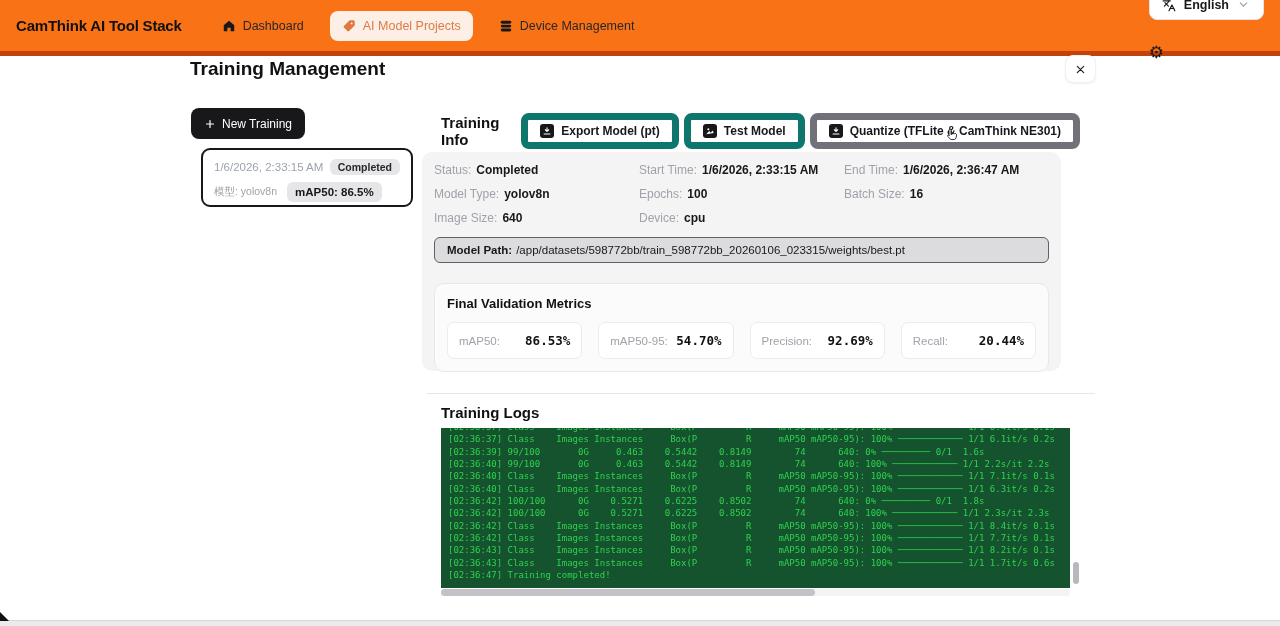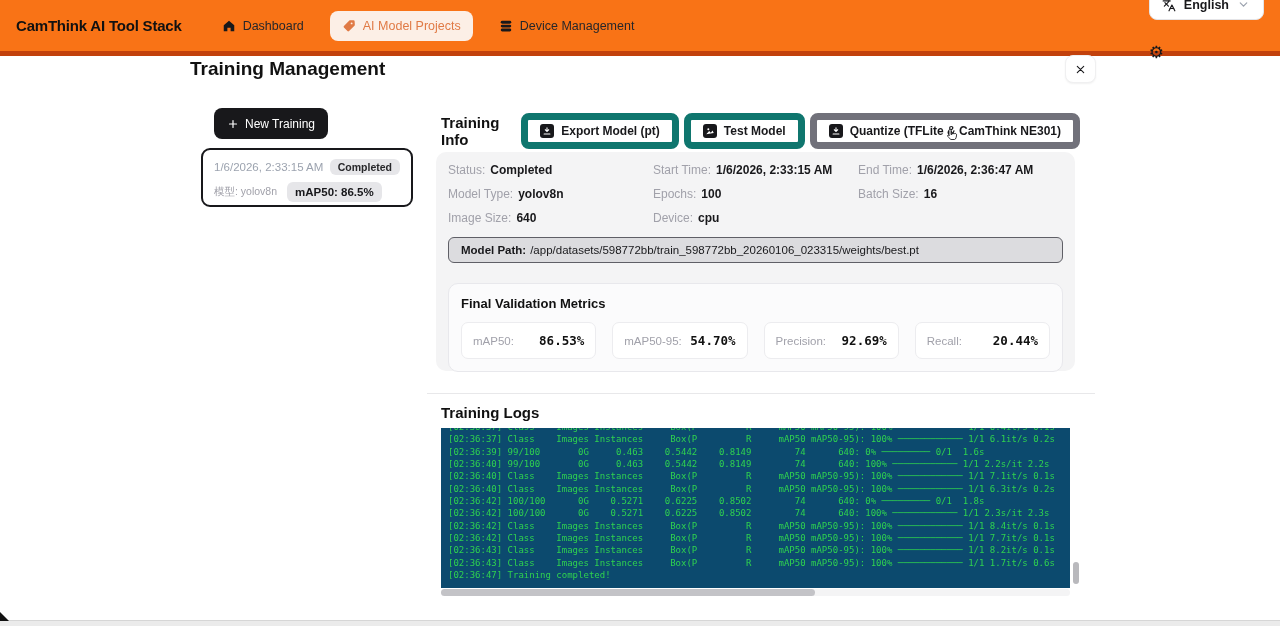--- a/index.html
+++ b/index.html
@@ -20,21 +20,21 @@
     height:29px; padding:0 12px; font-size:12.5px; font-weight:600; color:#18181b; background:#fff; }
   .gear { font-size:17px; color:#18181b; line-height:1; cursor:pointer; }
 
   
   .page-title { position:absolute; left:190px; top:58px; font-size:19px; font-weight:700; color:#111; }
   .close-btn { position:absolute; left:1065px; top:55px; width:31px; height:28px; background:#fff;
     border:1px solid #f0f0f1; border-radius:8px; box-shadow:0 1px 2px rgba(0,0,0,.06);
     display:flex; align-items:center; justify-content:center; cursor:pointer; }
 
   
-  .new-training { position:absolute; left:214px; top:108px; height:31px; padding:0 13px;
+  .new-training { position:absolute; left:191px; top:108px; height:31px; padding:0 13px;
     background:#18181b; color:#fff; border:none; border-radius:8px; font-size:12px; font-weight:500;
     display:flex; align-items:center; gap:6px; cursor:pointer; font-family:inherit; }
   .run-card { position:absolute; left:201px; top:148px; width:212px; height:59px;
     border:2px solid #18181b; border-radius:9px; background:#fff; padding:9px 11px; cursor:pointer; }
   .run-row { display:flex; align-items:center; justify-content:space-between; }
   .run-row2 { display:flex; align-items:center; gap:10px; margin-top:7px; }
   .run-date { font-size:11.5px; color:#9ca3af; }
   .badge { background:#e6e6e9; color:#27272a; font-size:10.5px; font-weight:600;
     padding:2px 8px; border-radius:6px; white-space:nowrap; }
   .run-model { font-size:10.5px; color:#a1a1aa; }
@@ -46,42 +46,42 @@
   .ti-head { position:absolute; left:441px; top:113px; width:639px; display:flex; align-items:center; }
   .ti-buttons { margin-left:auto; display:flex; gap:5px; }
   .btn { display:flex; align-items:center; gap:7px; height:36px; padding:0 12px; background:#fff;
     border:7px solid #0f766e; border-radius:8px; font-size:12px; font-weight:600; color:#18181b;
     cursor:pointer; font-family:inherit; white-space:nowrap; }
   .btn.emph { border-color:#71717a; }
   .mini-ic { width:14px; height:14px; background:#18181b; border-radius:3px;
     display:flex; align-items:center; justify-content:center; flex:none; }
   .cursor-glyph { position:absolute; left:945px; top:127px; width:15px; height:17px; pointer-events:none; z-index:5; }
 
-  .info-panel { position:absolute; left:436px; top:152px; width:639px; height:219px;
+  .info-panel { position:absolute; left:422px; top:152px; width:639px; height:219px;
     background:#f4f4f5; border-radius:10px; padding:11px 12px; }
   .fields { display:grid; grid-template-columns:1fr 1fr 1fr; row-gap:10px; }
   .field { font-size:12px; }
   .f-label { color:#a1a1aa; margin-right:5px; }
   .f-value { color:#18181b; font-weight:700; }
   .model-path { margin-top:12px; background:#dcdcdf; border:1px solid #5f5f66; border-radius:6px;
     padding:6px 12px; font-size:11.5px; color:#18181b; white-space:nowrap; overflow:hidden; }
   .mp-label { font-weight:700; margin-right:4px; }
   .metrics-panel { margin-top:20px; background:#fbfbfc; border:1px solid #e8e8ec; border-radius:10px;
     padding:12px; }
   .metrics-title { font-size:13px; font-weight:700; color:#111; }
   .metric-cards { display:grid; grid-template-columns:repeat(4,1fr); gap:16px; margin-top:11px; }
   .m-card { background:#fff; border:1px solid #ececef; border-radius:7px; padding:10px 11px;
     display:flex; align-items:center; justify-content:space-between; }
   .m-label { font-size:11.5px; color:#a1a1aa; }
   .m-value { font-size:12.5px; font-weight:700; color:#111; font-family:"DejaVu Sans Mono", monospace; }
 
   
   .logs-divider { position:absolute; left:427px; top:393px; width:668px; height:1px; background:#e8e8ea; }
   .logs-title { position:absolute; left:441px; top:404px; }
-  .terminal { position:absolute; left:441px; top:428px; width:629px; height:160px; background:#0c4a6e;
+  .terminal { position:absolute; left:441px; top:428px; width:629px; height:160px; background:#14532d;
     overflow:hidden; padding:0 0 0 7px; }
   .t-inner { margin-top:-7px; }
   .t-line { font-family:"DejaVu Sans Mono", monospace; font-size:9px; line-height:12.35px;
     color:#2fd24f; white-space:pre; }
   .v-scroll { position:absolute; left:1073px; top:430px; width:6px; height:156px; }
   .v-thumb { position:absolute; left:0; top:132px; width:6px; height:22px; background:#b9b9bd; border-radius:3px; }
   .h-scroll { position:absolute; left:441px; top:589px; width:629px; height:7px; background:#f4f4f5; border-radius:4px; }
   .h-thumb { position:absolute; left:0; top:0; width:374px; height:7px; background:#c3c3c7; border-radius:4px; }
 
   

